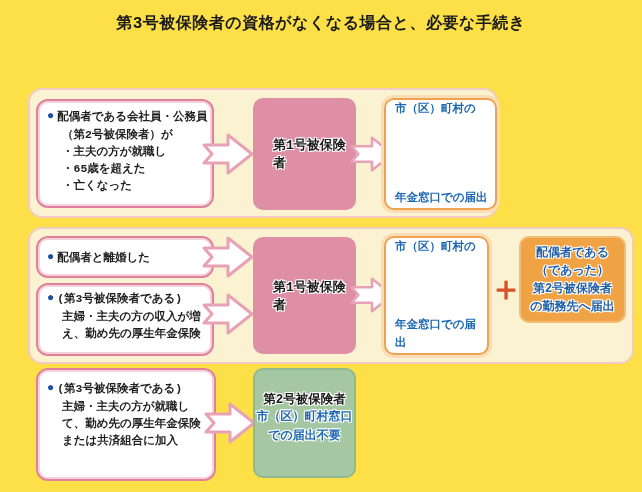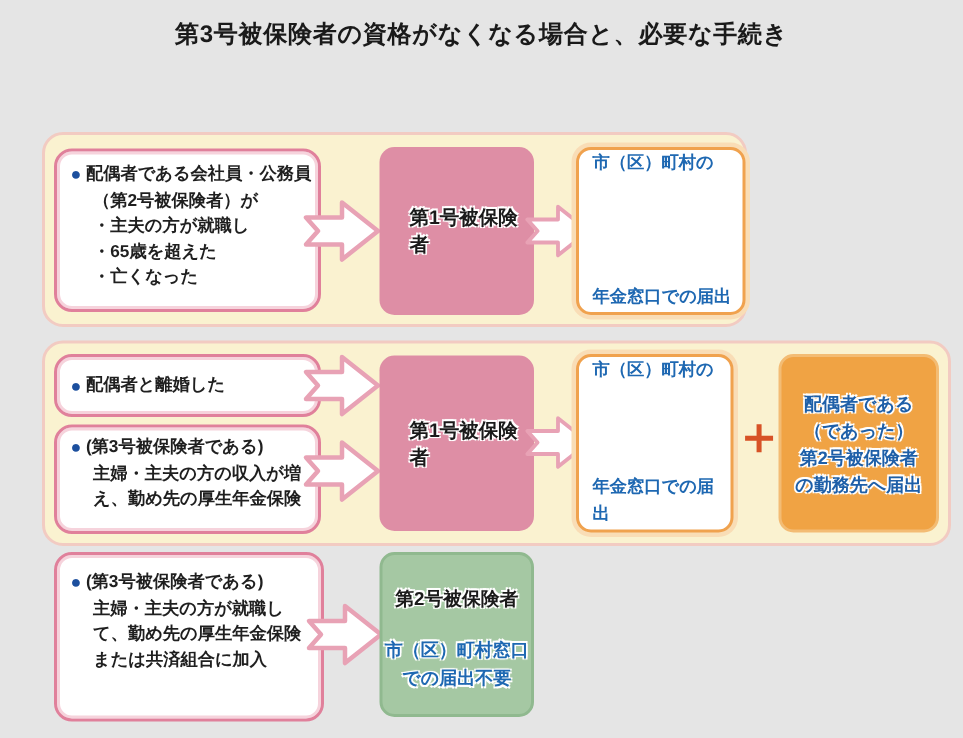--- a/index.html
+++ b/index.html
@@ -1,18 +1,18 @@
 <!DOCTYPE html>
 <html><head>
 <meta charset="utf-8">
 <style>
   html,body{margin:0;padding:0;background:#fff;}
   .canvas{
-    position:relative;width:642px;height:492px;background:#e5e5e5;
-    font-family:Liberation Sans, sans-serif;overflow:hidden;
+    position:relative;width:642px;height:492px;background:#fde047;
+    font-family:Liberation Mono, monospace;overflow:hidden;
   }
   .page-title{
     position:absolute;left:0;top:13px;width:100%;text-align:center;
     font-size:16px;font-weight:700;color:#1a1a1a;letter-spacing:.5px;margin:0;
   }
   .panel{
     position:absolute;background:#FAF2D0;border:2px solid #F2CBC2;border-radius:14px;
     box-sizing:border-box;
   }
   .cause-box{
@@ -47,21 +47,21 @@
   }
   .green-box{
     position:absolute;background:#A5C8A3;border:2px solid #90B98F;border-radius:10px;
     box-sizing:border-box;text-align:center;padding-top:21px;
   }
   .green-title{
     font-size:12.5px;font-weight:700;color:#1a1a1a;
     text-shadow:-1px -1px 0 #fff,1px -1px 0 #fff,-1px 1px 0 #fff,1px 1px 0 #fff,0 0 2px #fff;
   }
   .green-note{
-    margin-top:16px;font-size:12px;font-weight:700;color:#1E68B2;line-height:1.55;
+    font-size:12px;font-weight:700;color:#1E68B2;line-height:1.55;
   }
   .arrow{position:absolute;}
   .plus{
     position:absolute;color:#D75226;font-size:34px;font-weight:900;line-height:40px;
     width:32px;text-align:center;
   }
 </style>
 </head>
 <body>
 
@@ -129,21 +129,21 @@
     <path d="M3 14 H27 V4 L51 23 L27 42 V32 H3 L11 23 Z" fill="#ffffff" stroke="#E8A2B5" stroke-width="3" stroke-linejoin="round"></path>
   </svg>
 
   <div class="procedure-box" style="left:384px;top:236px;width:105px;height:119px;">
     <div>市（区）町村の</div>
     <div>年金窓口での届出</div>
   </div>
 
   <div class="plus" style="left:489px;top:271px;">＋</div>
 
-  <div class="extra-box" style="left:519px;top:236px;width:107px;height:119px;">
+  <div class="extra-box" style="left:519px;top:236px;width:107px;height:87px;">
     <div class="halo">配偶者である</div>
     <div class="halo">（であった）</div>
     <div class="halo">第2号被保険者</div>
     <div class="halo">の勤務先へ届出</div>
   </div>
 
   <div class="cause-box" style="left:36px;top:368px;width:180px;height:113px;padding-top:10px;">
     <div class="cause-line first">
       <span class="bullet">●</span>
       <span>(第3号被保険者である)</span>

